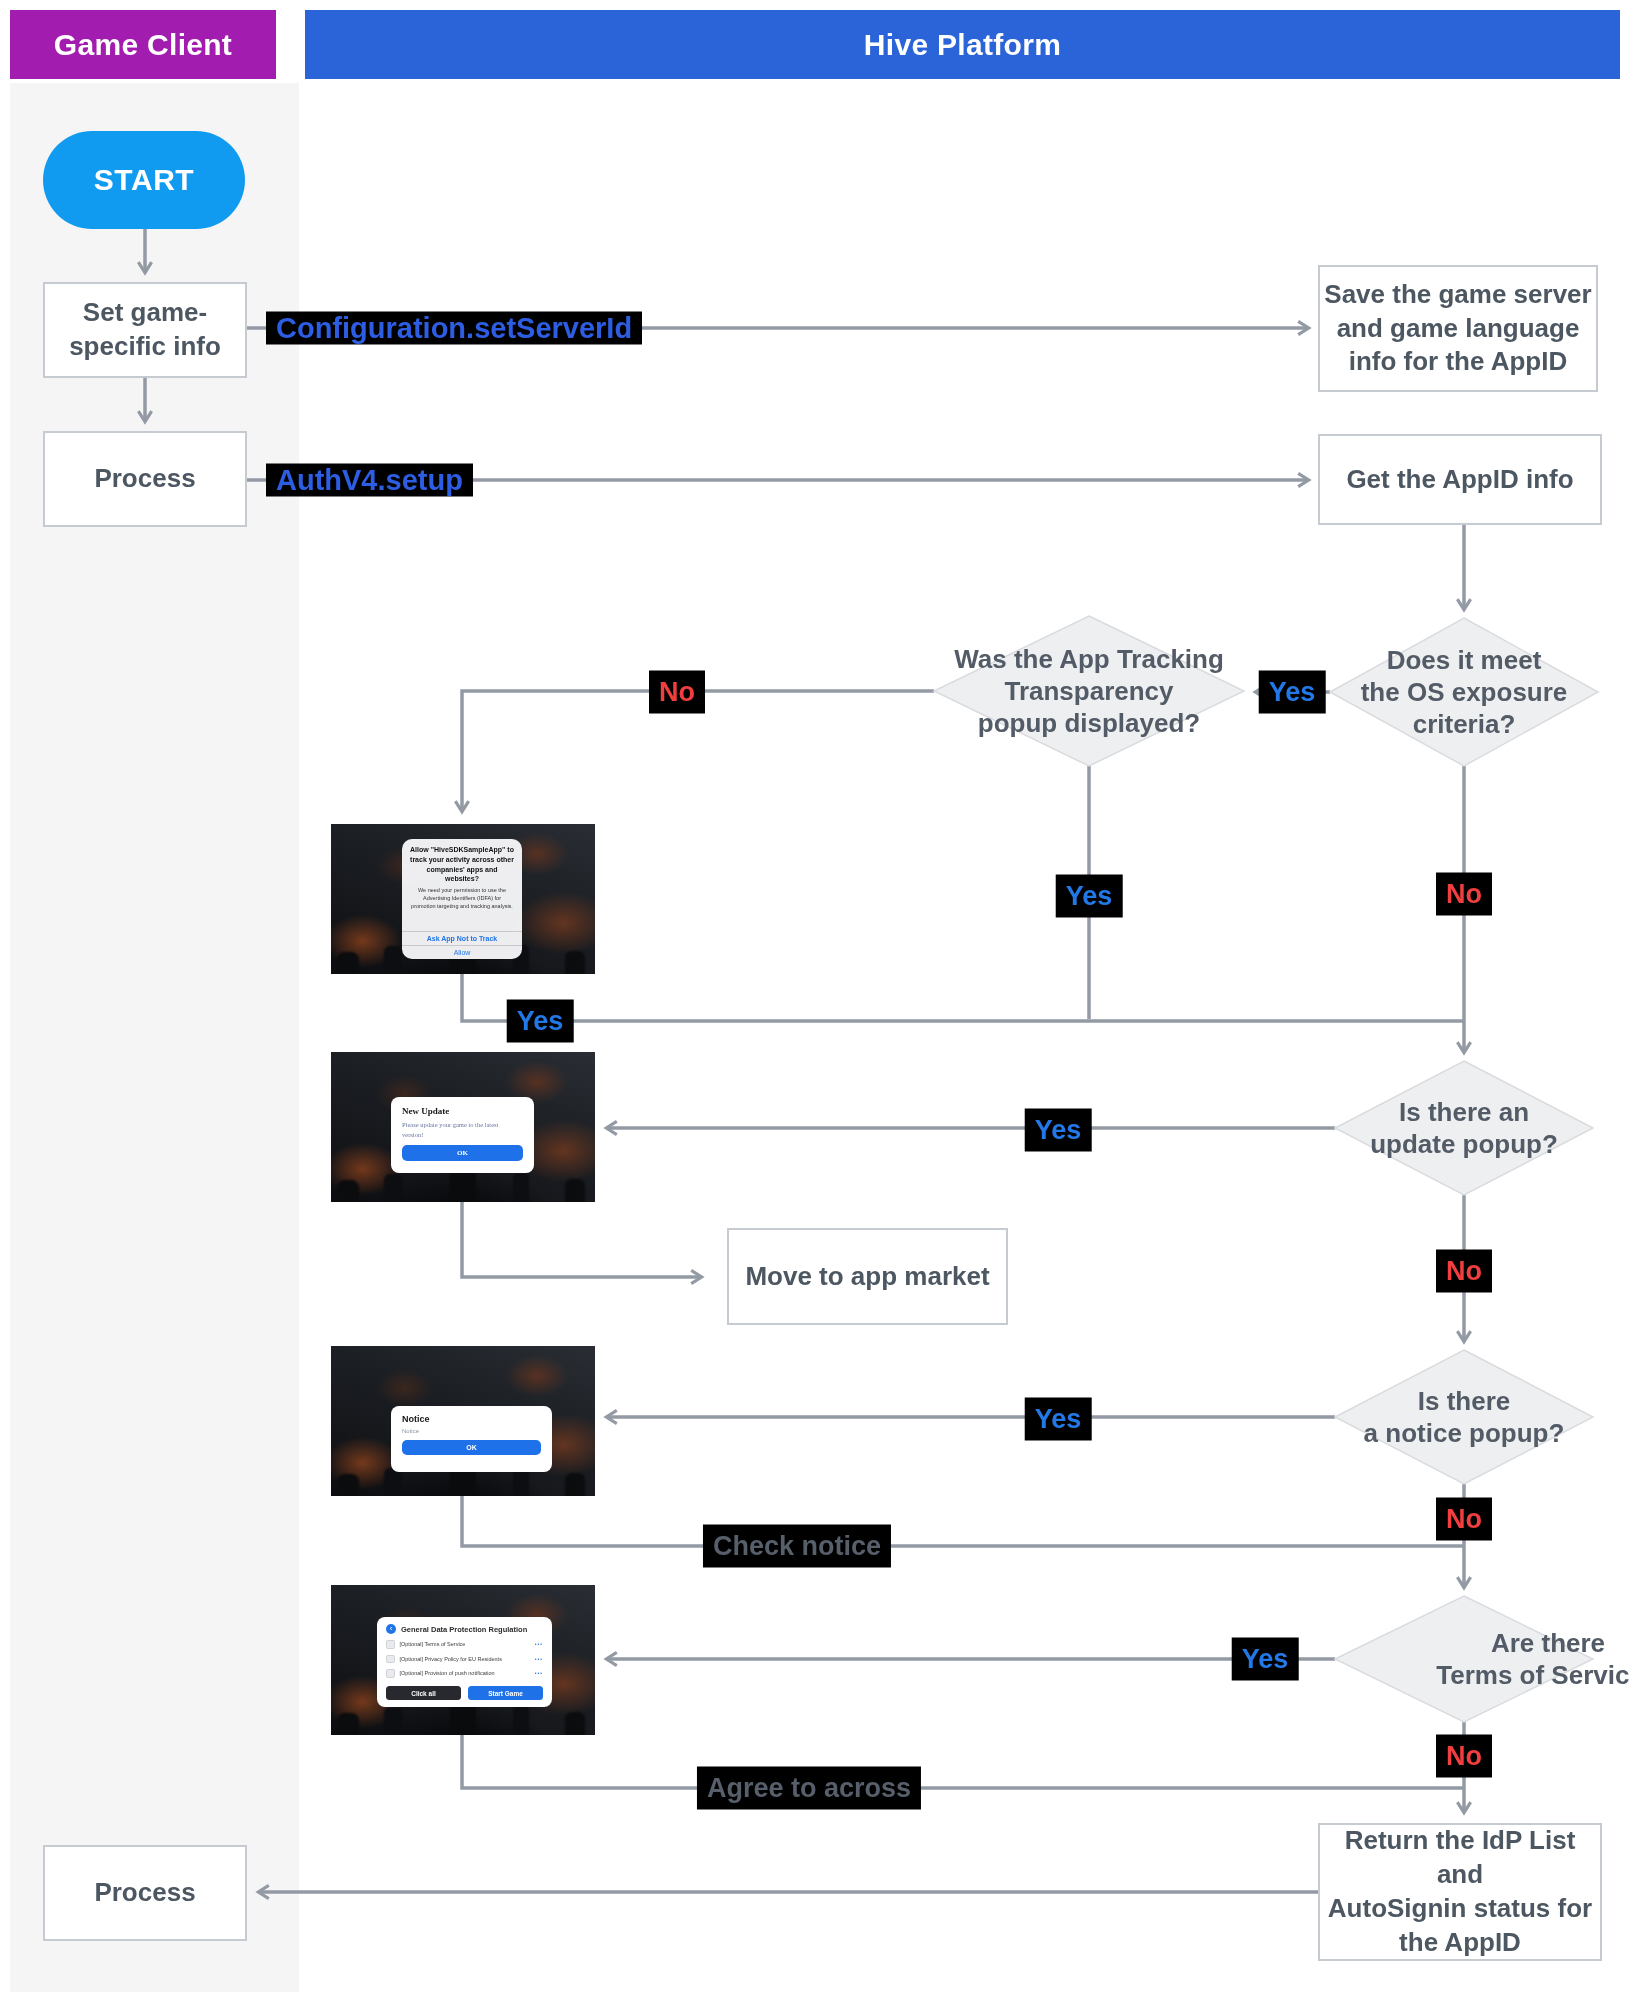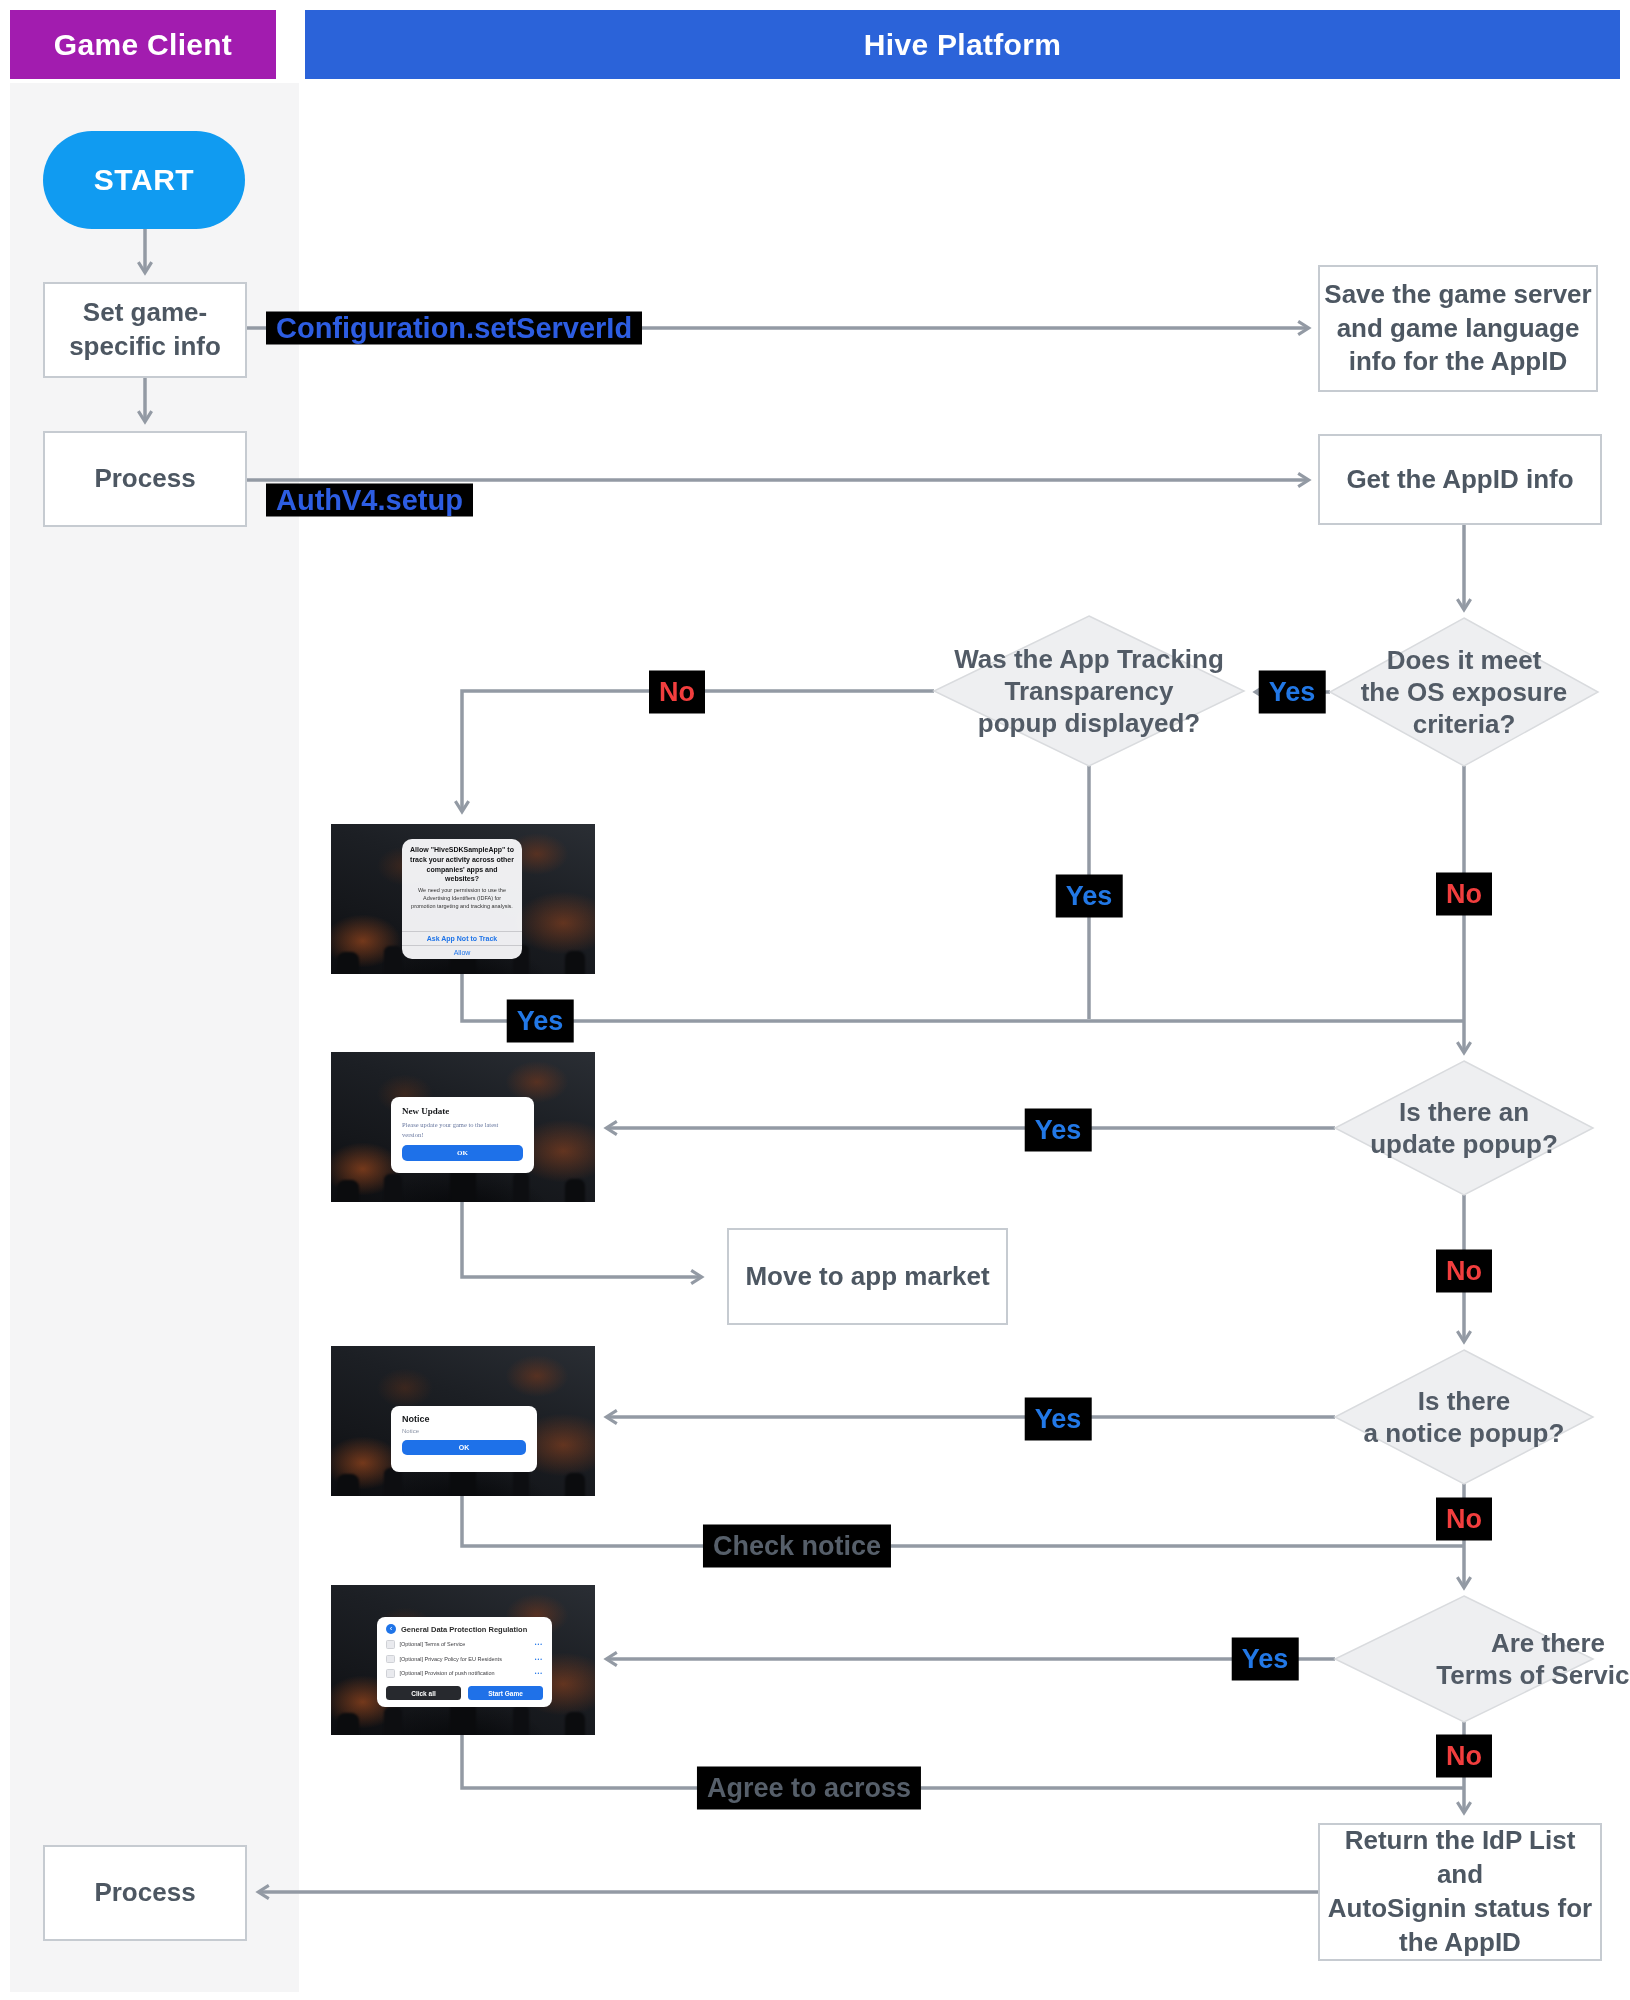--- a/index.html
+++ b/index.html
@@ -144,21 +144,21 @@
 Transparency
 popup displayed?</div>
   <div class="dtext" style="left:1464px;top:1128px;width:230px;">Is there an
 update popup?</div>
   <div class="dtext" style="left:1464px;top:1417px;width:230px;">Is there
 a notice popup?</div>
   <div class="dtext" style="left:1548px;top:1659px;width:240px;">Are there
 Terms of Service?</div>
 
   <div class="elabel api" style="left:266px;top:328px;">Configuration.setServerId</div>
-  <div class="elabel api" style="left:266px;top:480px;margin-top:20px;">AuthV4.setup</div>
+  <div class="elabel api" style="left:266px;top:480px;">AuthV4.setup</div>
   <div class="elabel yes center" style="left:1292px;top:692px;">Yes</div>
   <div class="elabel no center" style="left:677px;top:692px;">No</div>
   <div class="elabel yes center" style="left:1089px;top:896px;">Yes</div>
   <div class="elabel no center" style="left:1464px;top:894px;">No</div>
   <div class="elabel yes center" style="left:540px;top:1021px;">Yes</div>
   <div class="elabel yes center" style="left:1058px;top:1130px;">Yes</div>
   <div class="elabel no center" style="left:1464px;top:1271px;">No</div>
   <div class="elabel yes center" style="left:1058px;top:1419px;">Yes</div>
   <div class="elabel no center" style="left:1464px;top:1519px;">No</div>
   <div class="elabel gray-label center" style="left:797px;top:1546px;">Check notice</div>
@@ -177,21 +177,21 @@
 
   <div class="shot" style="left:331px;top:1052px;">
     <div class="card" style="top:45px;width:143px;height:76px;font-family:Liberation Serif, serif;">
       <div class="card-title">New Update</div>
       <div class="card-body" style="width:100px;">Please update your game to the latest version!</div>
       <div class="ok-btn">OK</div>
     </div>
   </div>
 
   <div class="shot" style="left:331px;top:1346px;">
-    <div class="card" style="top:60px;width:146px;height:66px;padding:8px 11px;">
+    <div class="card" style="top:60px;width:161px;height:66px;padding:8px 11px;">
       <div class="card-title">Notice</div>
       <div class="card-body" style="font-size:6px;color:#8b94a6;margin-top:3px;">Notice</div>
       <div class="ok-btn" style="margin-top:4px;height:15px;">OK</div>
     </div>
   </div>
 
   <div class="shot" style="left:331px;top:1585px;">
     <div class="gdpr">
       <div class="gdpr-head">
         <div class="gdpr-back">‹</div>

